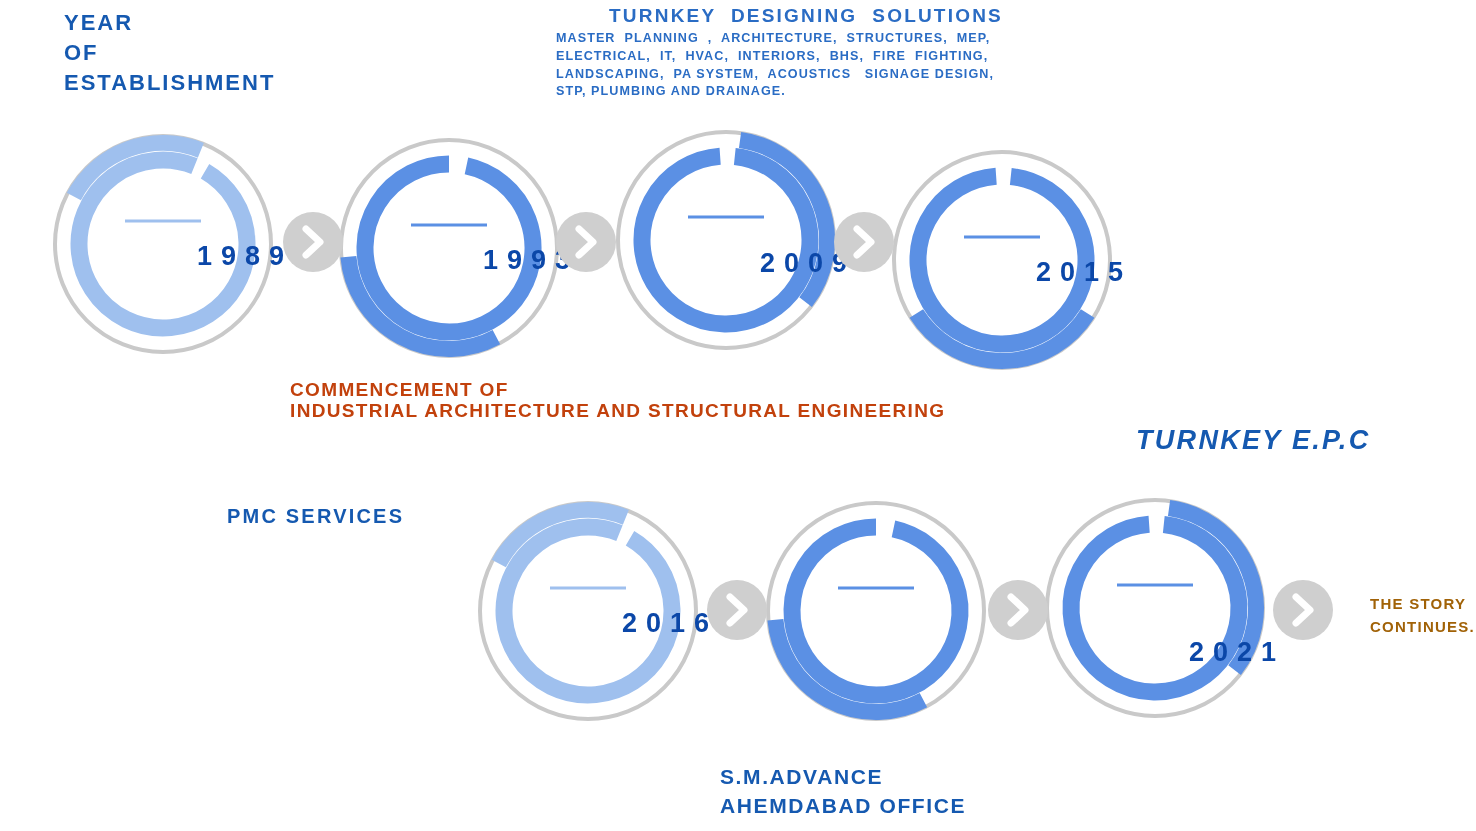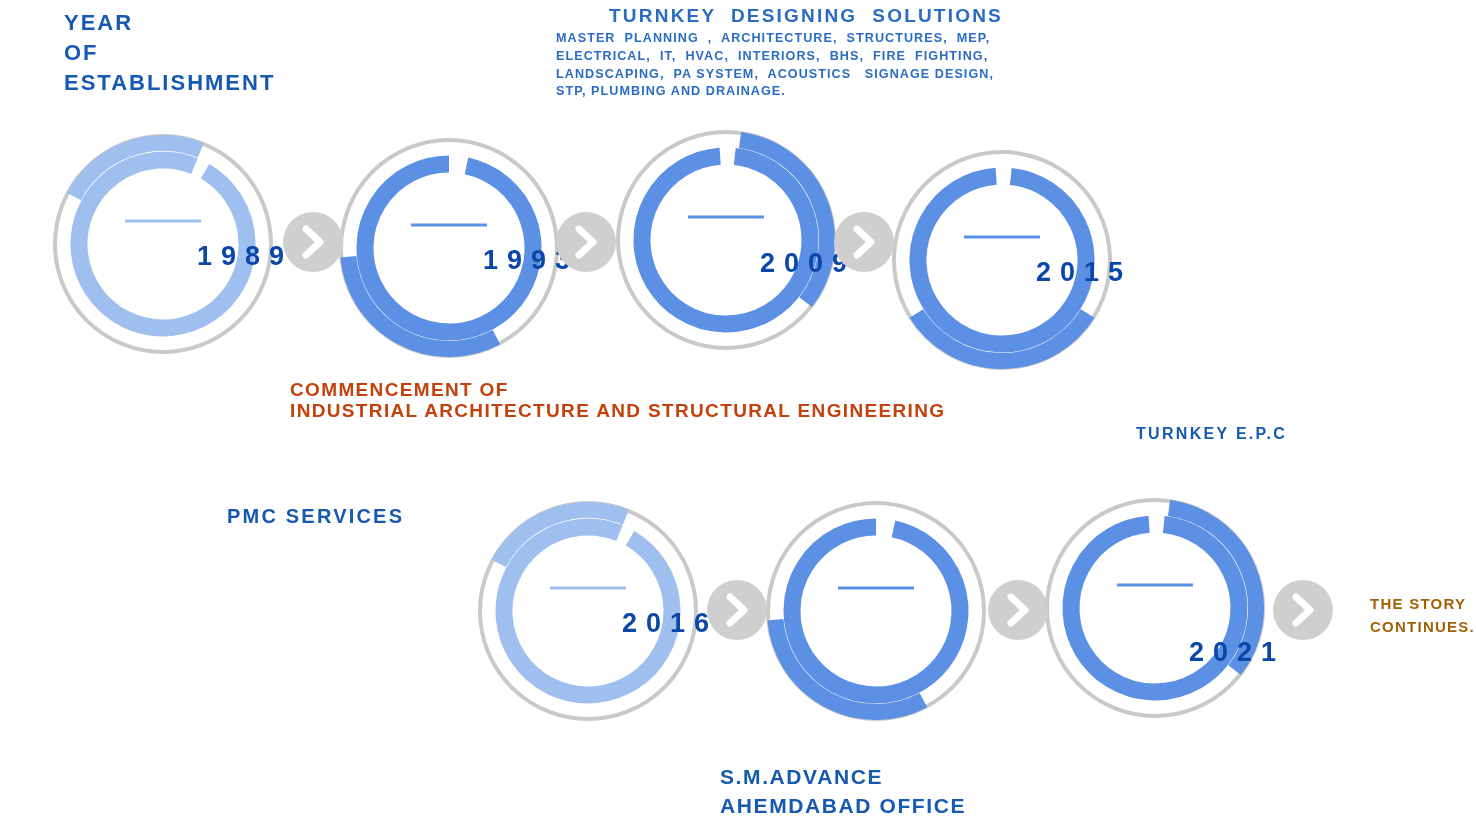--- a/index.html
+++ b/index.html
@@ -69,24 +69,25 @@
   #cap-pmc {
     left: 227px; top: 505px;
     font-size: 20px;
     font-weight: 700;
     letter-spacing: 2.2px;
     color: #1559b0;
   }
 
   #cap-epc {
     left: 1136px; top: 425px;
-    font-size: 16px;
+    font-size: 27px;
     font-weight: 700;
     letter-spacing: 2.3px;
     color: #1559b0;
+    font-style: italic;
   }
 
   #cap-2020 {
     left: 720px; top: 762px;
     width: 316px;
     text-align: left;
     font-size: 21px;
     font-weight: 700;
     letter-spacing: 1.6px;
     line-height: 29px;

